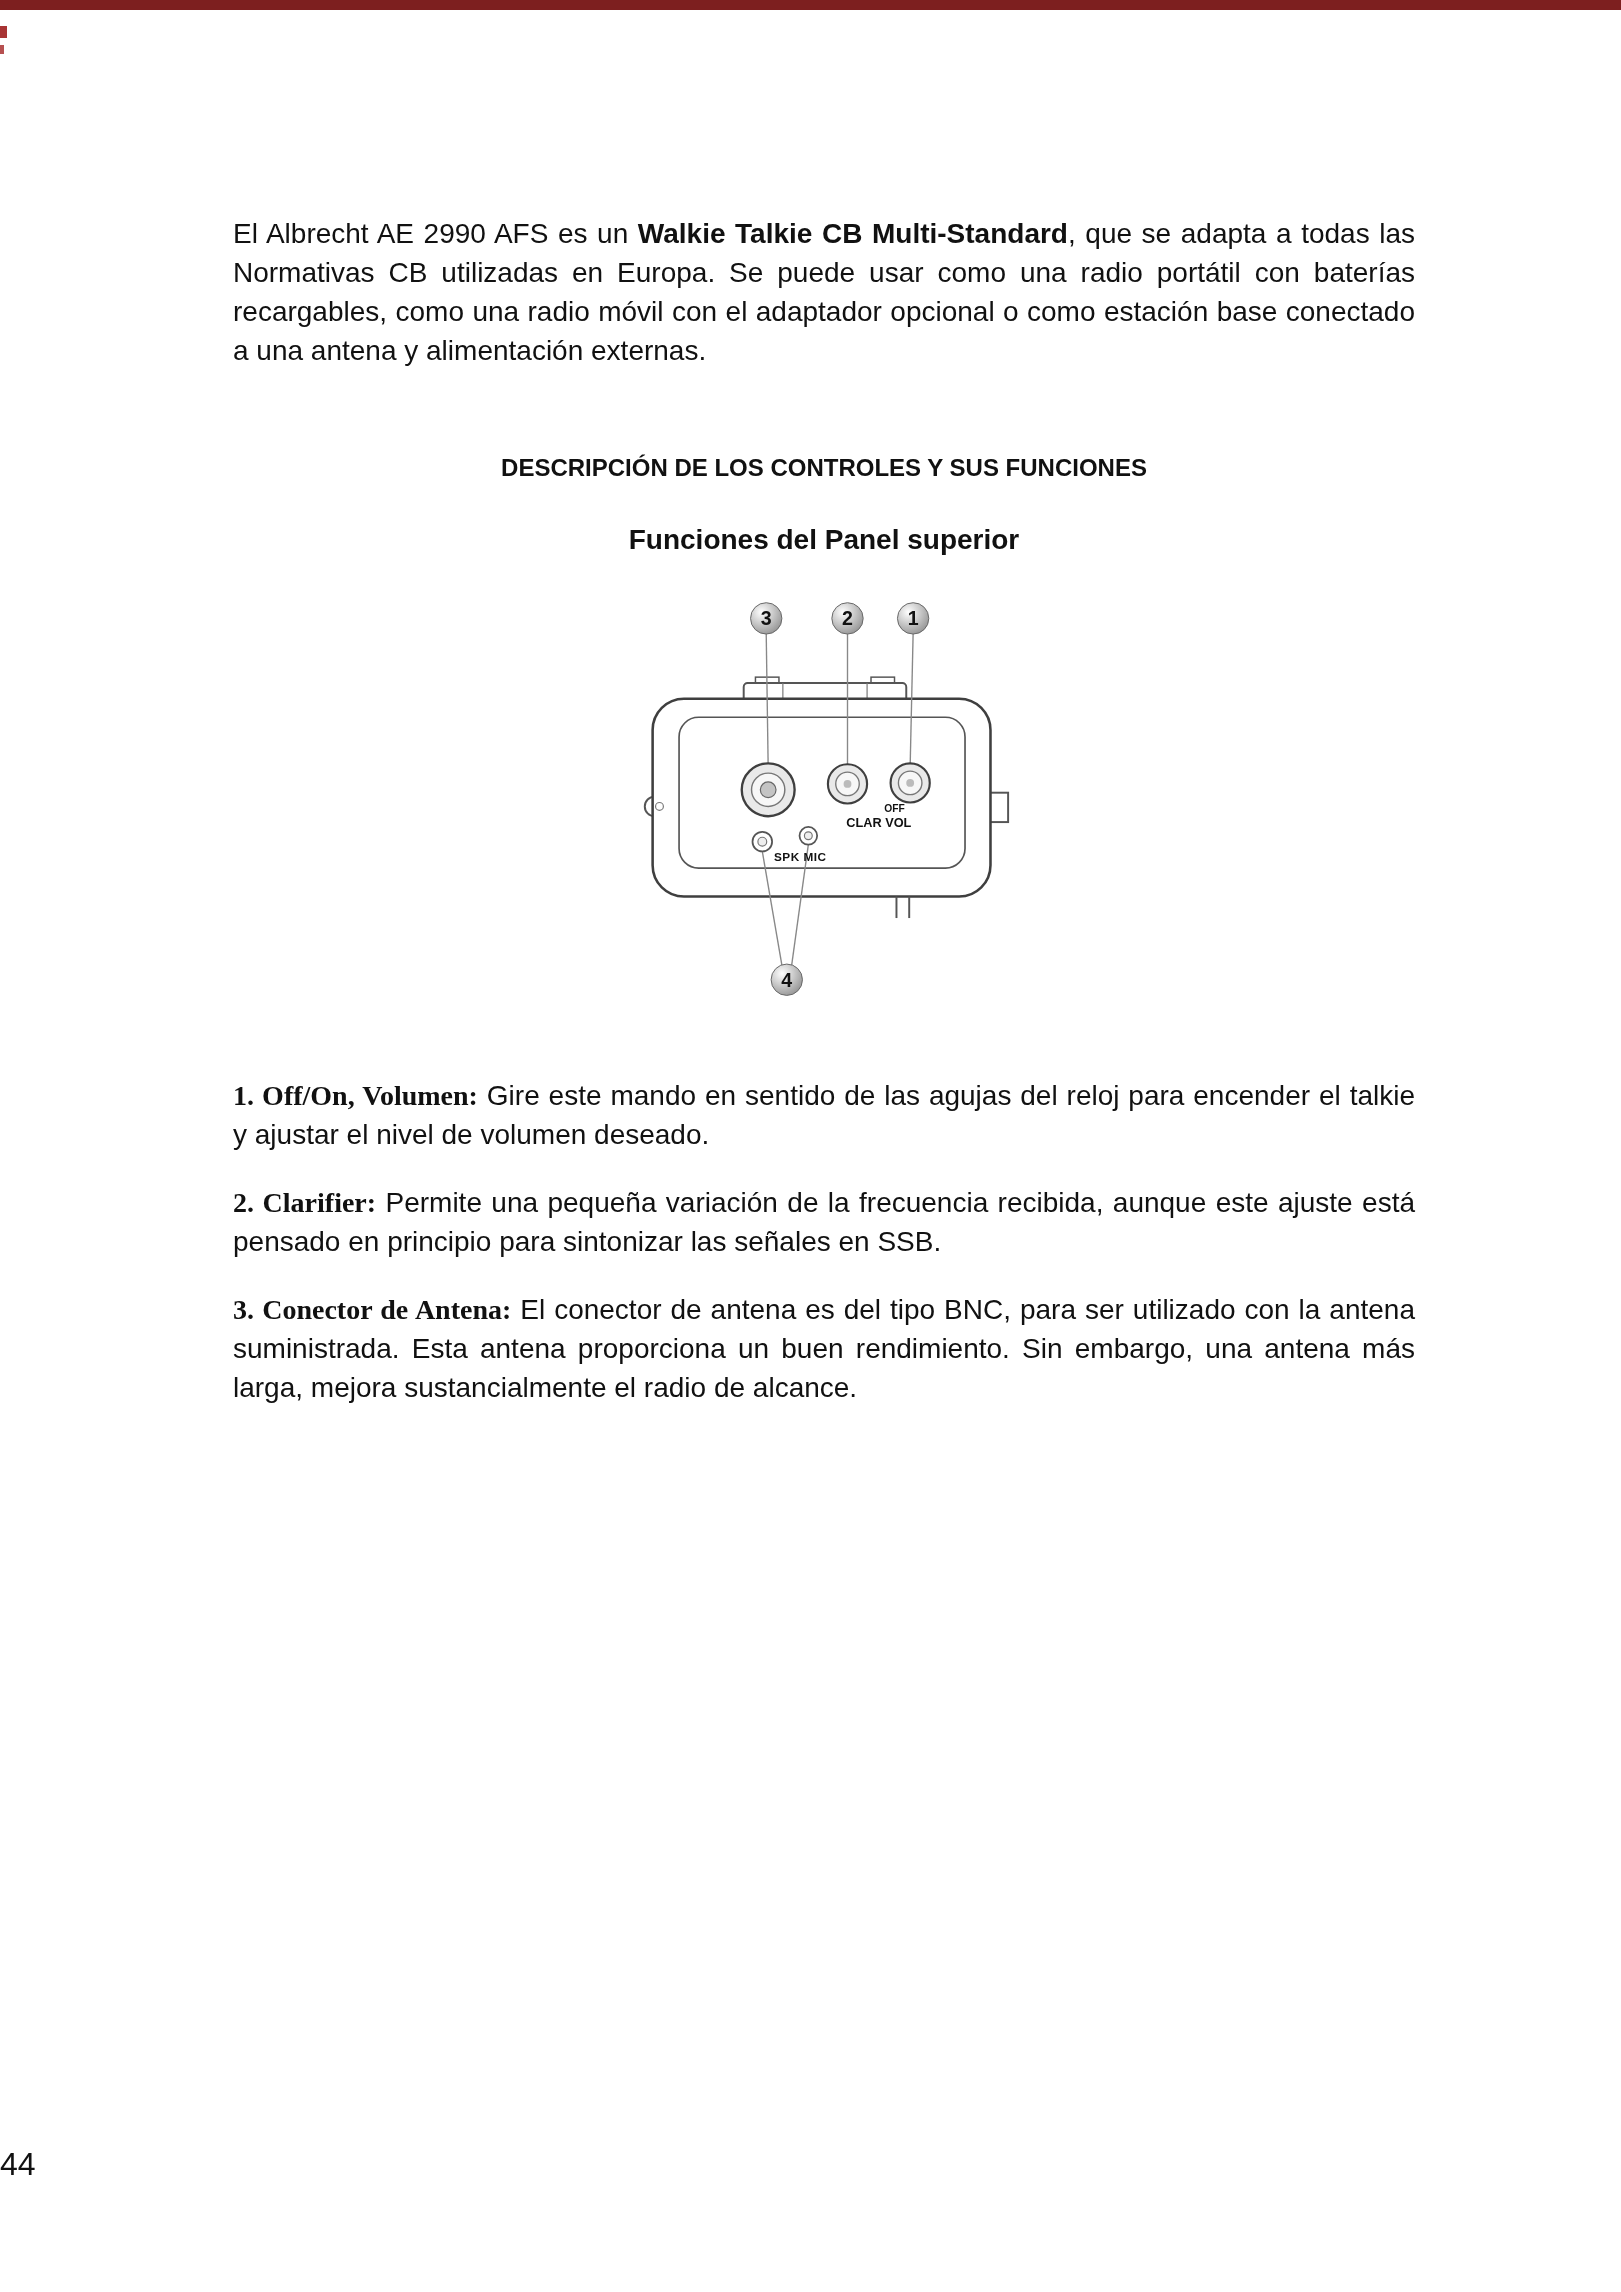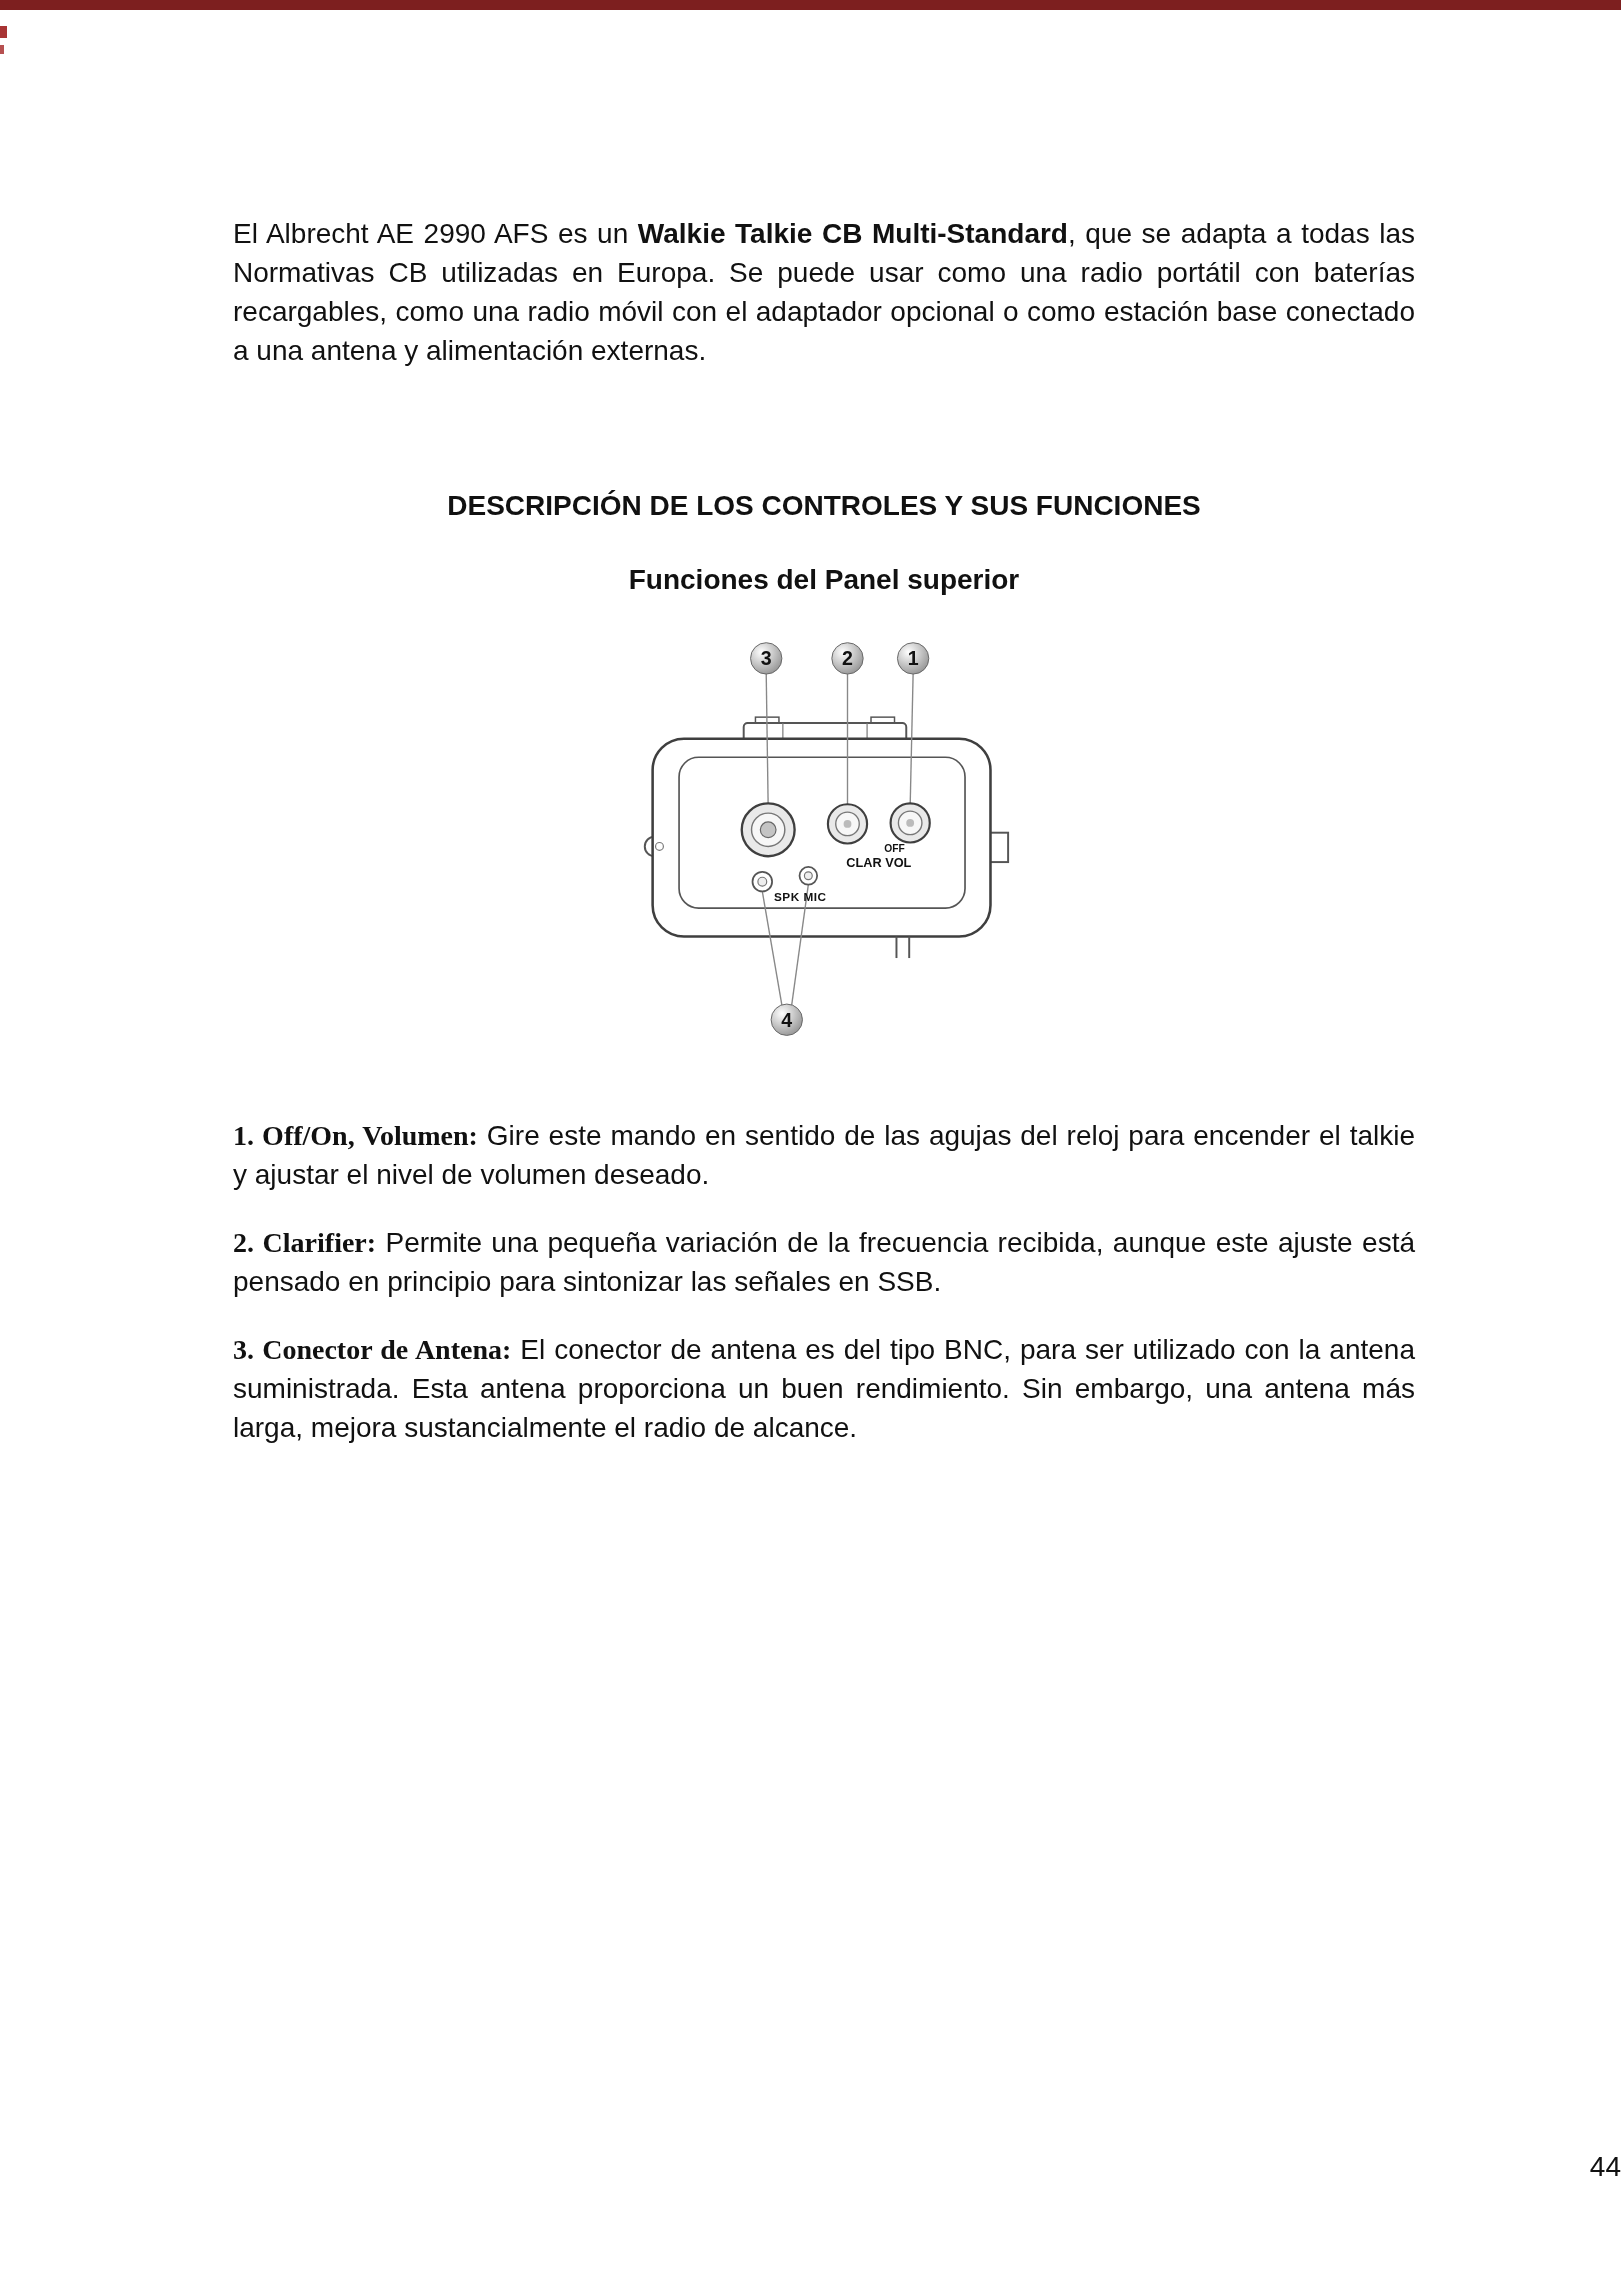--- a/index.html
+++ b/index.html
@@ -28,45 +28,45 @@
     text-align:center;
     font-size:33px; font-weight:bold;
     margin-bottom:39px;
   }
   .intro {
     font-size:28px; line-height:39px;
     text-align:justify;
   }
   .bi { font-weight:bold; }
   .section-heading {
-    margin-top:120px;
+    margin-top:84px;
     text-align:center;
-    font-size:28px; font-weight:bold;
+    font-size:24px; font-weight:bold;
   }
   .sub-heading {
     margin-top:42px;
     text-align:center;
     font-size:28px; font-weight:bold;
   }
   .diagram-wrap {
     margin-top:33px;
     display:flex; justify-content:center;
   }
   .diagram-wrap svg { display:block; }
   .items { margin-top:61px; }
   .item {
     font-size:28px; line-height:39px;
     text-align:justify;
     margin-bottom:29px;
   }
   .item b { font-weight:bold;font-family:Liberation Serif, serif; }
   .page-number {
     position:absolute; bottom:110px; left:0; width:100%;
-    text-align:right;
-    font-size:28px;
+    text-align:left;
+    font-size:32px;
   }
   svg text {
     font-family:"Liberation Sans", sans-serif;
     fill:#111;
   }
 </style>
 </head>
 <body>
 
 <div class="artifact-top"></div>

